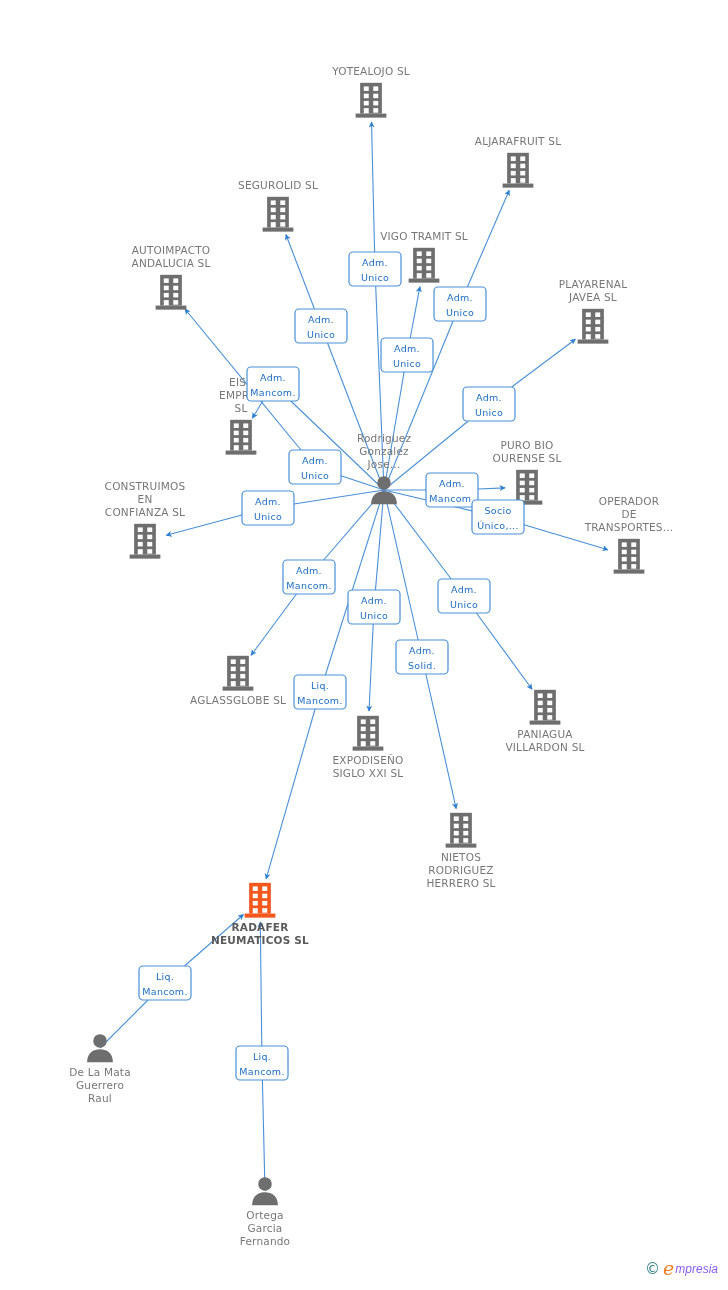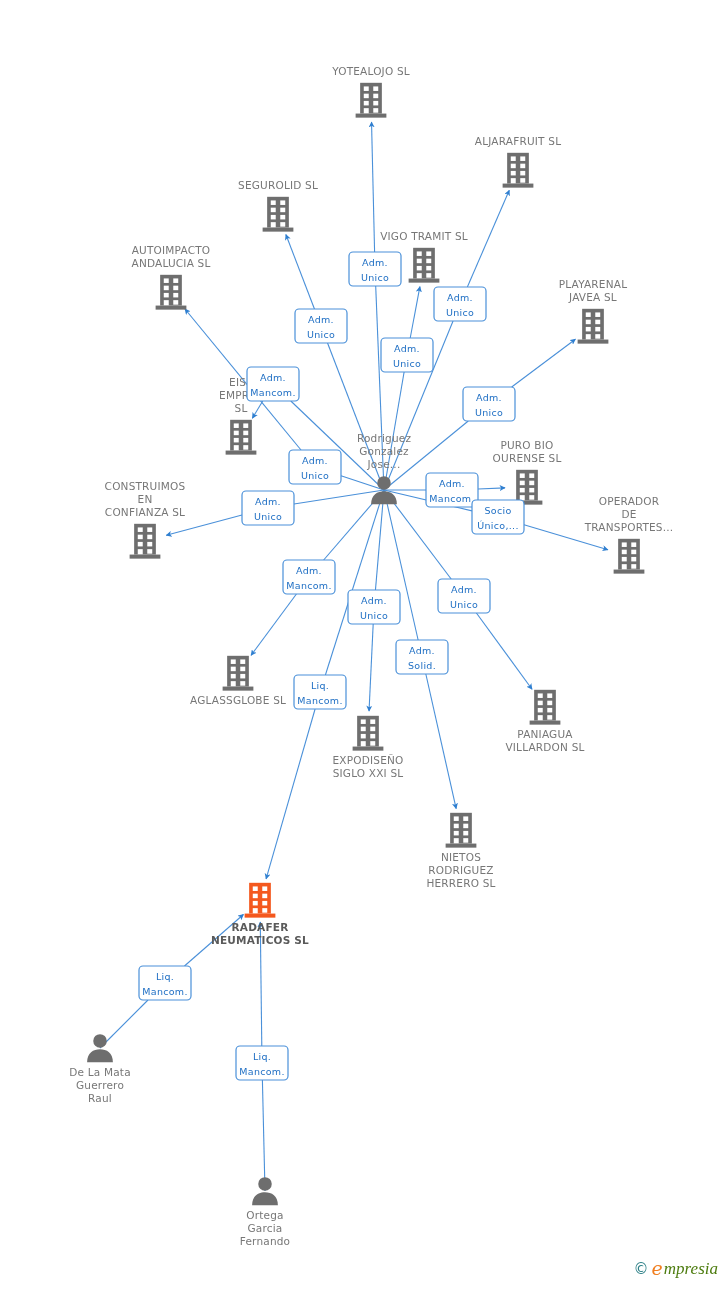--- a/index.html
+++ b/index.html
@@ -67,24 +67,24 @@
     font-family: "DejaVu Sans", sans-serif;
   }
   #watermark .wm-e {
     color: #f07f22;
     font-size: 19px;
     font-style: italic;
     font-family: "DejaVu Serif", serif;
     line-height: 1;
   }
   #watermark .wm-rest {
-    color: #4d7c0f;
-    font-size: 17px;
+    color: #8b5cf6;
+    font-size: 12px;
     font-style: italic;
-    font-family: Liberation Serif, serif;
+    font-family: Liberation Sans, sans-serif;
     line-height: 1;
     margin-left: -2px;
   }
 </style>
 </head>
 <body>
 
 <svg id="graph-canvas" viewBox="0 0 728 1290" xmlns="http://www.w3.org/2000/svg">
   <defs>
     <marker id="arrow-blue" viewBox="0 0 10 10" refX="9" refY="5" markerWidth="5.5" markerHeight="5.5" orient="auto-start-reverse">

